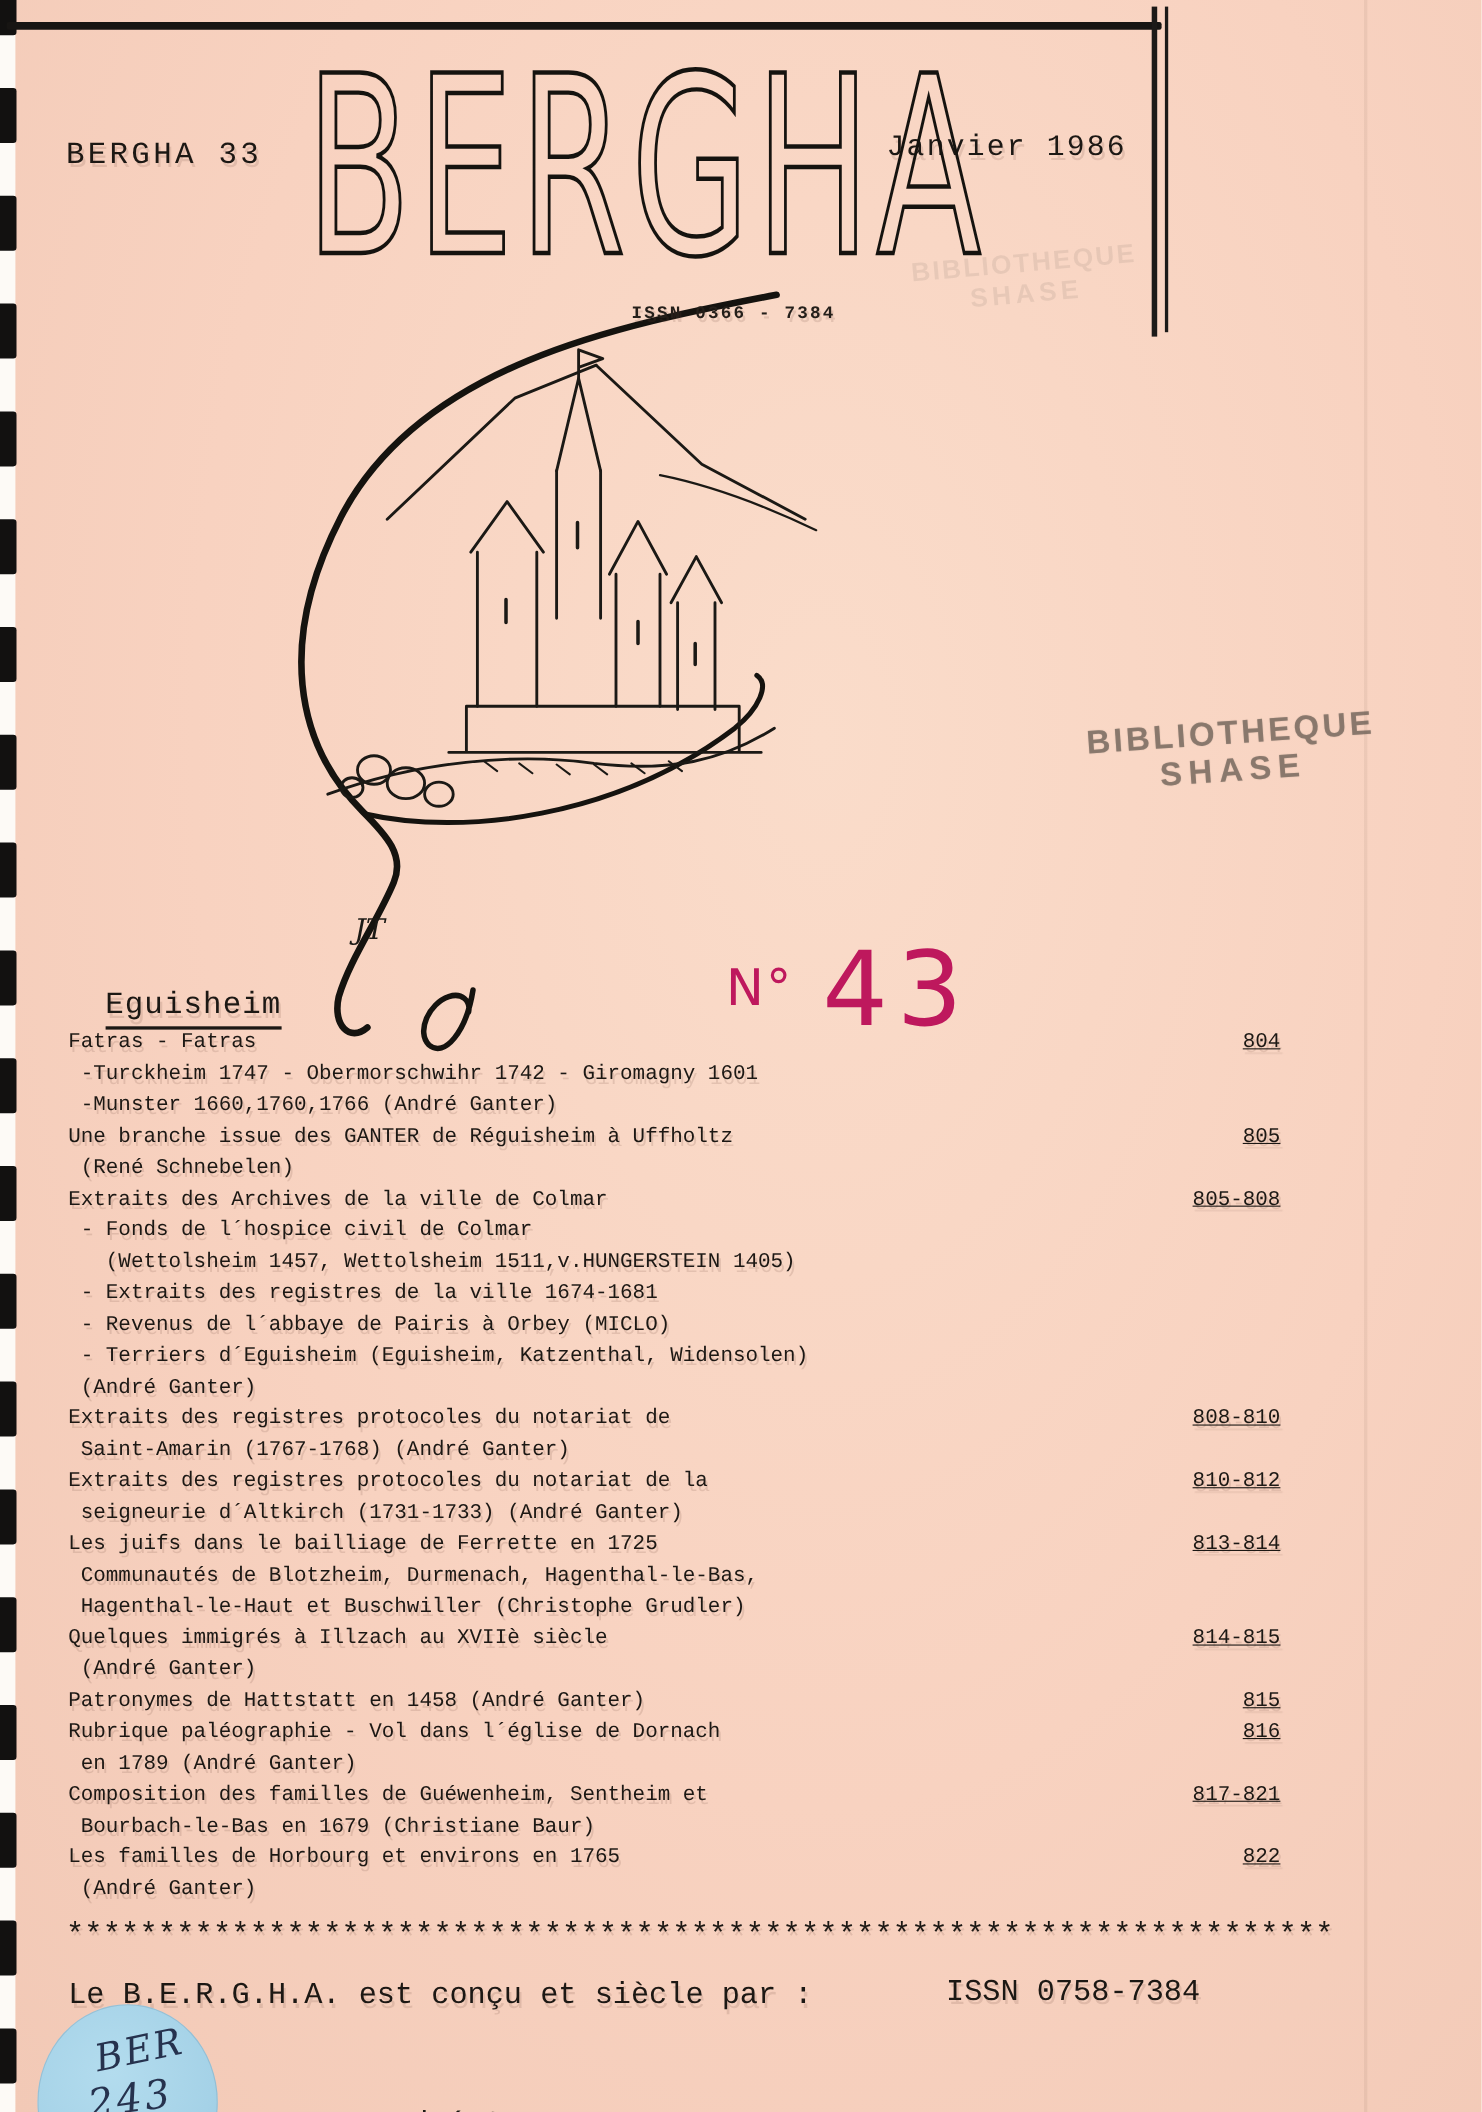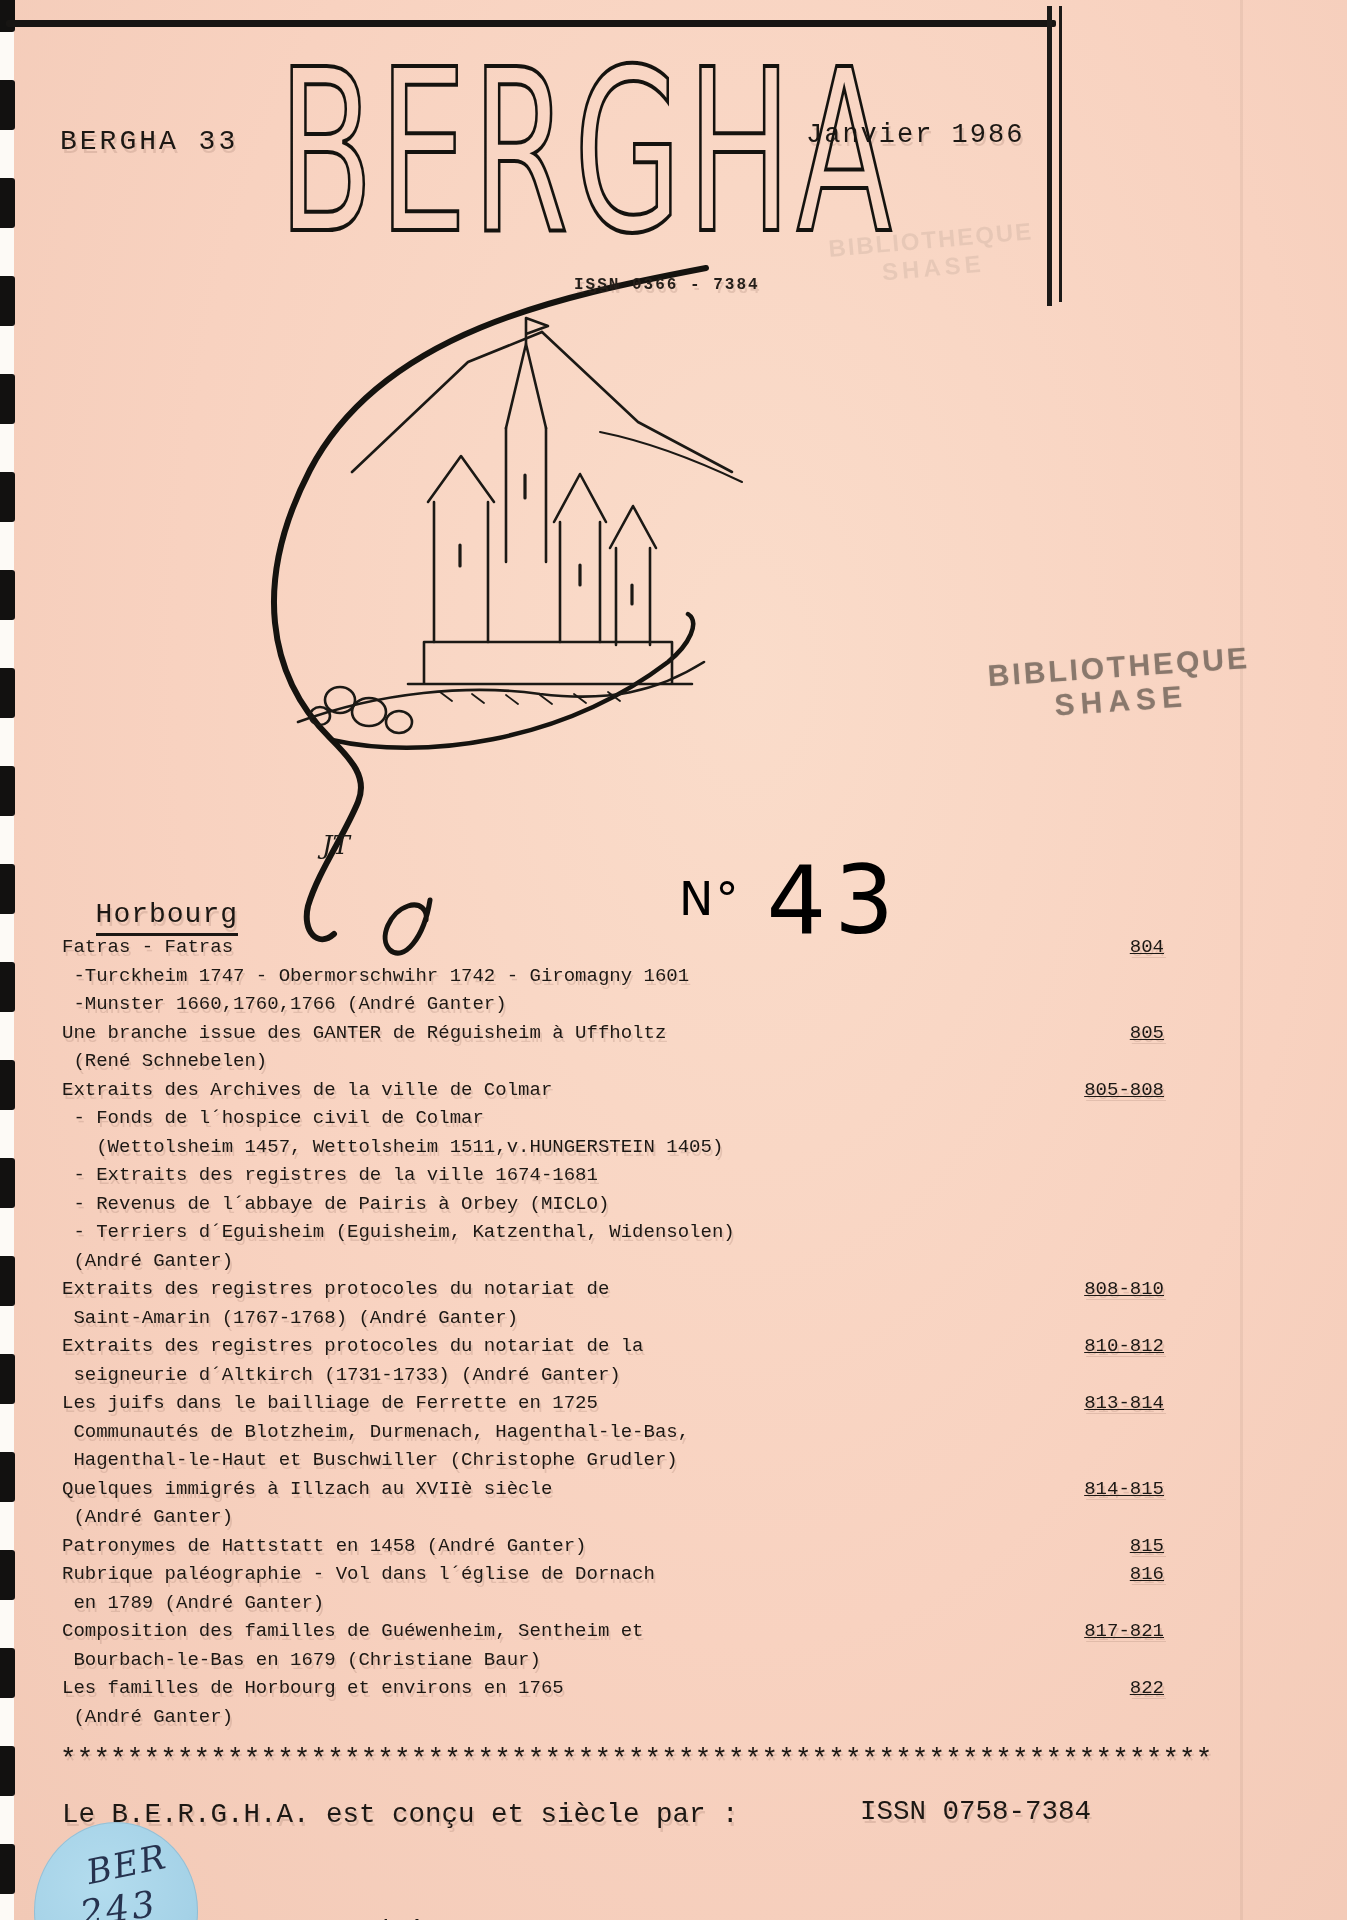--- a/index.html
+++ b/index.html
@@ -37,21 +37,21 @@
   .stamp .l1{font-size:30px;letter-spacing:3px;}
   .stamp .l2{font-size:30px;letter-spacing:6px;}
   .stamp-ghost{
     position:absolute;left:822px;top:226px;width:220px;text-align:center;
     transform:rotate(-5deg);opacity:0.12;
     color:#6e6257;font-family:"Liberation Sans","DejaVu Sans",sans-serif;font-weight:bold;
   }
   .stamp-ghost .l1{font-size:24px;letter-spacing:2px;}
   .stamp-ghost .l2{font-size:24px;letter-spacing:4px;}
 
-  .issue-no{position:absolute;left:679px;top:846px;font-family:"DejaVu Sans",sans-serif;color:#000000;}
+  .issue-no{position:absolute;left:660px;top:846px;font-family:"DejaVu Sans",sans-serif;color:#be185d;}
   .issue-no .pfx{font-size:46px;vertical-align:18px;letter-spacing:2px;}
   .issue-no .num{font-size:94px;letter-spacing:8px;margin-left:26px;}
 
   .sommaire{position:absolute;left:62px;top:868px;font-size:28px;}
   .sommaire span{display:inline-block;border-bottom:3px solid #1c1814;padding-bottom:3px;letter-spacing:1px;}
 
   .toc{position:absolute;left:62px;top:933px;width:1102px;font-size:19px;line-height:28.5px;}
   .toc-entry{position:relative;}
   .toc-line{white-space:pre;}
   .toc-pages{position:absolute;right:0;top:0;white-space:pre;text-decoration:underline;}
@@ -165,21 +165,21 @@
 <div class="stamp">
   <div class="l1">BIBLIOTHEQUE</div>
   <div class="l2">SHASE</div>
 </div>
 
 <div class="issue-no">
   <span class="pfx">N°</span><span class="num">43</span>
 </div>
 
 <div class="sommaire tw">
-  <span>Horbourg</span>
+  <span>Eguisheim</span>
 </div>
 
 <div class="toc tw"><div class="toc-entry"><div class="toc-line">Fatras - Fatras</div><div class="toc-line"> -Turckheim 1747 - Obermorschwihr 1742 - Giromagny 1601</div><div class="toc-line"> -Munster 1660,1760,1766 (André Ganter)</div><span class="toc-pages">804</span></div><div class="toc-entry"><div class="toc-line">Une branche issue des GANTER de Réguisheim à Uffholtz</div><div class="toc-line"> (René Schnebelen)</div><span class="toc-pages">805</span></div><div class="toc-entry"><div class="toc-line">Extraits des Archives de la ville de Colmar</div><div class="toc-line"> - Fonds de l´hospice civil de Colmar</div><div class="toc-line">   (Wettolsheim 1457, Wettolsheim 1511,v.HUNGERSTEIN 1405)</div><div class="toc-line"> - Extraits des registres de la ville 1674-1681</div><div class="toc-line"> - Revenus de l´abbaye de Pairis à Orbey (MICLO)</div><div class="toc-line"> - Terriers d´Eguisheim (Eguisheim, Katzenthal, Widensolen)</div><div class="toc-line"> (André Ganter)</div><span class="toc-pages">805-808</span></div><div class="toc-entry"><div class="toc-line">Extraits des registres protocoles du notariat de</div><div class="toc-line"> Saint-Amarin (1767-1768) (André Ganter)</div><span class="toc-pages">808-810</span></div><div class="toc-entry"><div class="toc-line">Extraits des registres protocoles du notariat de la</div><div class="toc-line"> seigneurie d´Altkirch (1731-1733) (André Ganter)</div><span class="toc-pages">810-812</span></div><div class="toc-entry"><div class="toc-line">Les juifs dans le bailliage de Ferrette en 1725</div><div class="toc-line"> Communautés de Blotzheim, Durmenach, Hagenthal-le-Bas,</div><div class="toc-line"> Hagenthal-le-Haut et Buschwiller (Christophe Grudler)</div><span class="toc-pages">813-814</span></div><div class="toc-entry"><div class="toc-line">Quelques immigrés à Illzach au XVIIè siècle</div><div class="toc-line"> (André Ganter)</div><span class="toc-pages">814-815</span></div><div class="toc-entry"><div class="toc-line">Patronymes de Hattstatt en 1458 (André Ganter)</div><span class="toc-pages">815</span></div><div class="toc-entry"><div class="toc-line">Rubrique paléographie - Vol dans l´église de Dornach</div><div class="toc-line"> en 1789 (André Ganter)</div><span class="toc-pages">816</span></div><div class="toc-entry"><div class="toc-line">Composition des familles de Guéwenheim, Sentheim et</div><div class="toc-line"> Bourbach-le-Bas en 1679 (Christiane Baur)</div><span class="toc-pages">817-821</span></div><div class="toc-entry"><div class="toc-line">Les familles de Horbourg et environs en 1765</div><div class="toc-line"> (André Ganter)</div><span class="toc-pages">822</span></div></div>
 
 <div class="separator tw">*********************************************************************</div>
 
 <div class="credit tw">Le B.E.R.G.H.A. est conçu et siècle par :</div>
 <div class="issn-footer tw">ISSN 0758-7384</div>
 
 <div class="address tw">

